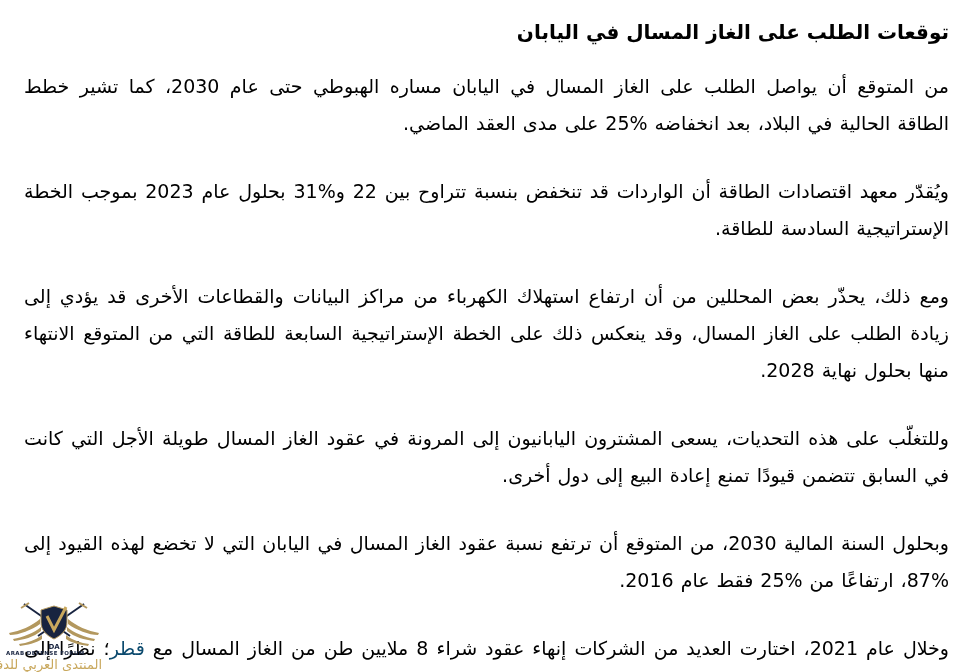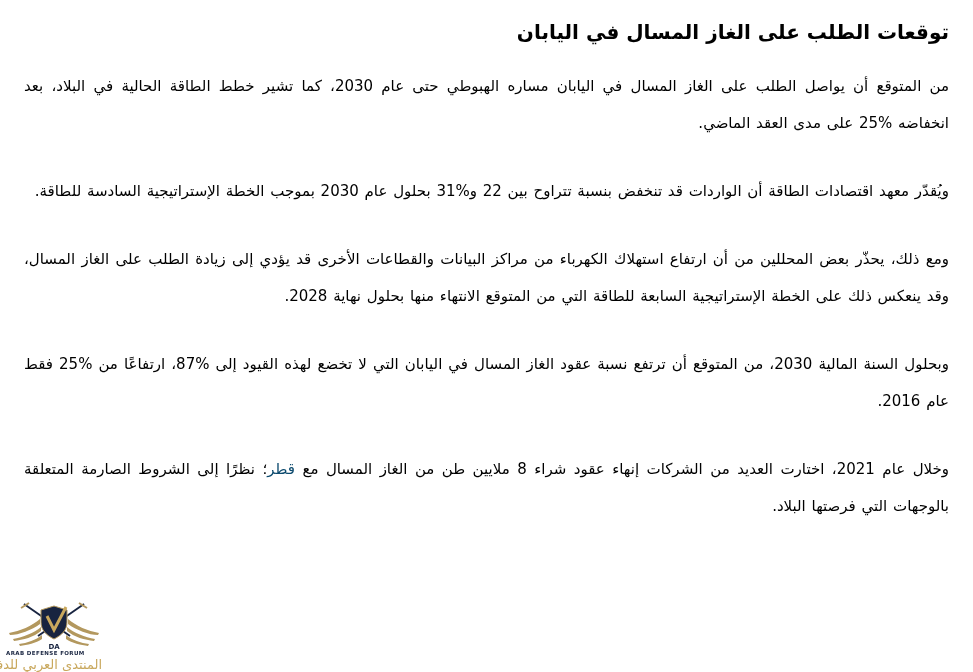--- a/index.html
+++ b/index.html
@@ -21,21 +21,21 @@
     color: #000000;
   }
   .page-title {
     font-size: 20px;
     font-weight: 700;
     line-height: 28px;
     text-align: right;
     margin: 6px 0 22px 0;
   }
   .para {
-    font-size: 15px;
+    font-size: 19px;
     line-height: 37px;
     text-align: justify;
     text-align-last: right;
     margin: 0 0 31px 0;
     word-spacing: 1px;
   }
   .para:last-of-type { margin-bottom: 0; }
   .inline-link {
     text-decoration: none;
     cursor: pointer;
@@ -67,24 +67,25 @@
 </style>
 </head>
 <body>
 
 <main class="doc" style="color: rgb(0, 0, 0); background: rgb(255, 255, 255);">
 
   <h1 class="page-title">توقعات الطلب على الغاز المسال في اليابان</h1>
 
   <p class="para">من المتوقع أن يواصل الطلب على الغاز المسال في اليابان مساره الهبوطي حتى عام 2030، كما تشير خطط الطاقة الحالية في البلاد، بعد انخفاضه %25 على مدى العقد الماضي.</p>
 
-  <p class="para">ويُقدّر معهد اقتصادات الطاقة أن الواردات قد تنخفض بنسبة تتراوح بين 22 و%31 بحلول عام 2030 بموجب الخطة الإستراتيجية السادسة للطاقة.</p>
+  <p class="para">ويُقدّر معهد اقتصادات الطاقة أن الواردات قد تنخفض بنسبة تتراوح بين 22 و%31 بحلول عام 2023 بموجب الخطة الإستراتيجية السادسة للطاقة.</p>
 
   <p class="para">ومع ذلك، يحذّر بعض المحللين من أن ارتفاع استهلاك الكهرباء من مراكز البيانات والقطاعات الأخرى قد يؤدي إلى زيادة الطلب على الغاز المسال، وقد ينعكس ذلك على الخطة الإستراتيجية السابعة للطاقة التي من المتوقع الانتهاء منها بحلول نهاية 2028.</p>
 
+  <p class="para">وللتغلّب على هذه التحديات، يسعى المشترون اليابانيون إلى المرونة في عقود الغاز المسال طويلة الأجل التي كانت في السابق تتضمن قيودًا تمنع إعادة البيع إلى دول أخرى.</p>
 
   <p class="para">وبحلول السنة المالية 2030، من المتوقع أن ترتفع نسبة عقود الغاز المسال في اليابان التي لا تخضع لهذه القيود إلى %87، ارتفاعًا من %25 فقط عام 2016.</p>
 
   <p class="para">
     <span>وخلال عام 2021، اختارت العديد من الشركات إنهاء عقود شراء 8 ملايين طن من الغاز المسال مع </span><a href="#" class="inline-link" style="color: #0c4a6e;">قطر</a><span>؛ نظرًا إلى الشروط الصارمة المتعلقة بالوجهات التي فرصتها البلاد.</span>
   </p>
 
   <div class="forum-logo">
     <svg width="92" height="48" viewBox="0 0 92 48" xmlns="http://www.w3.org/2000/svg">
 

